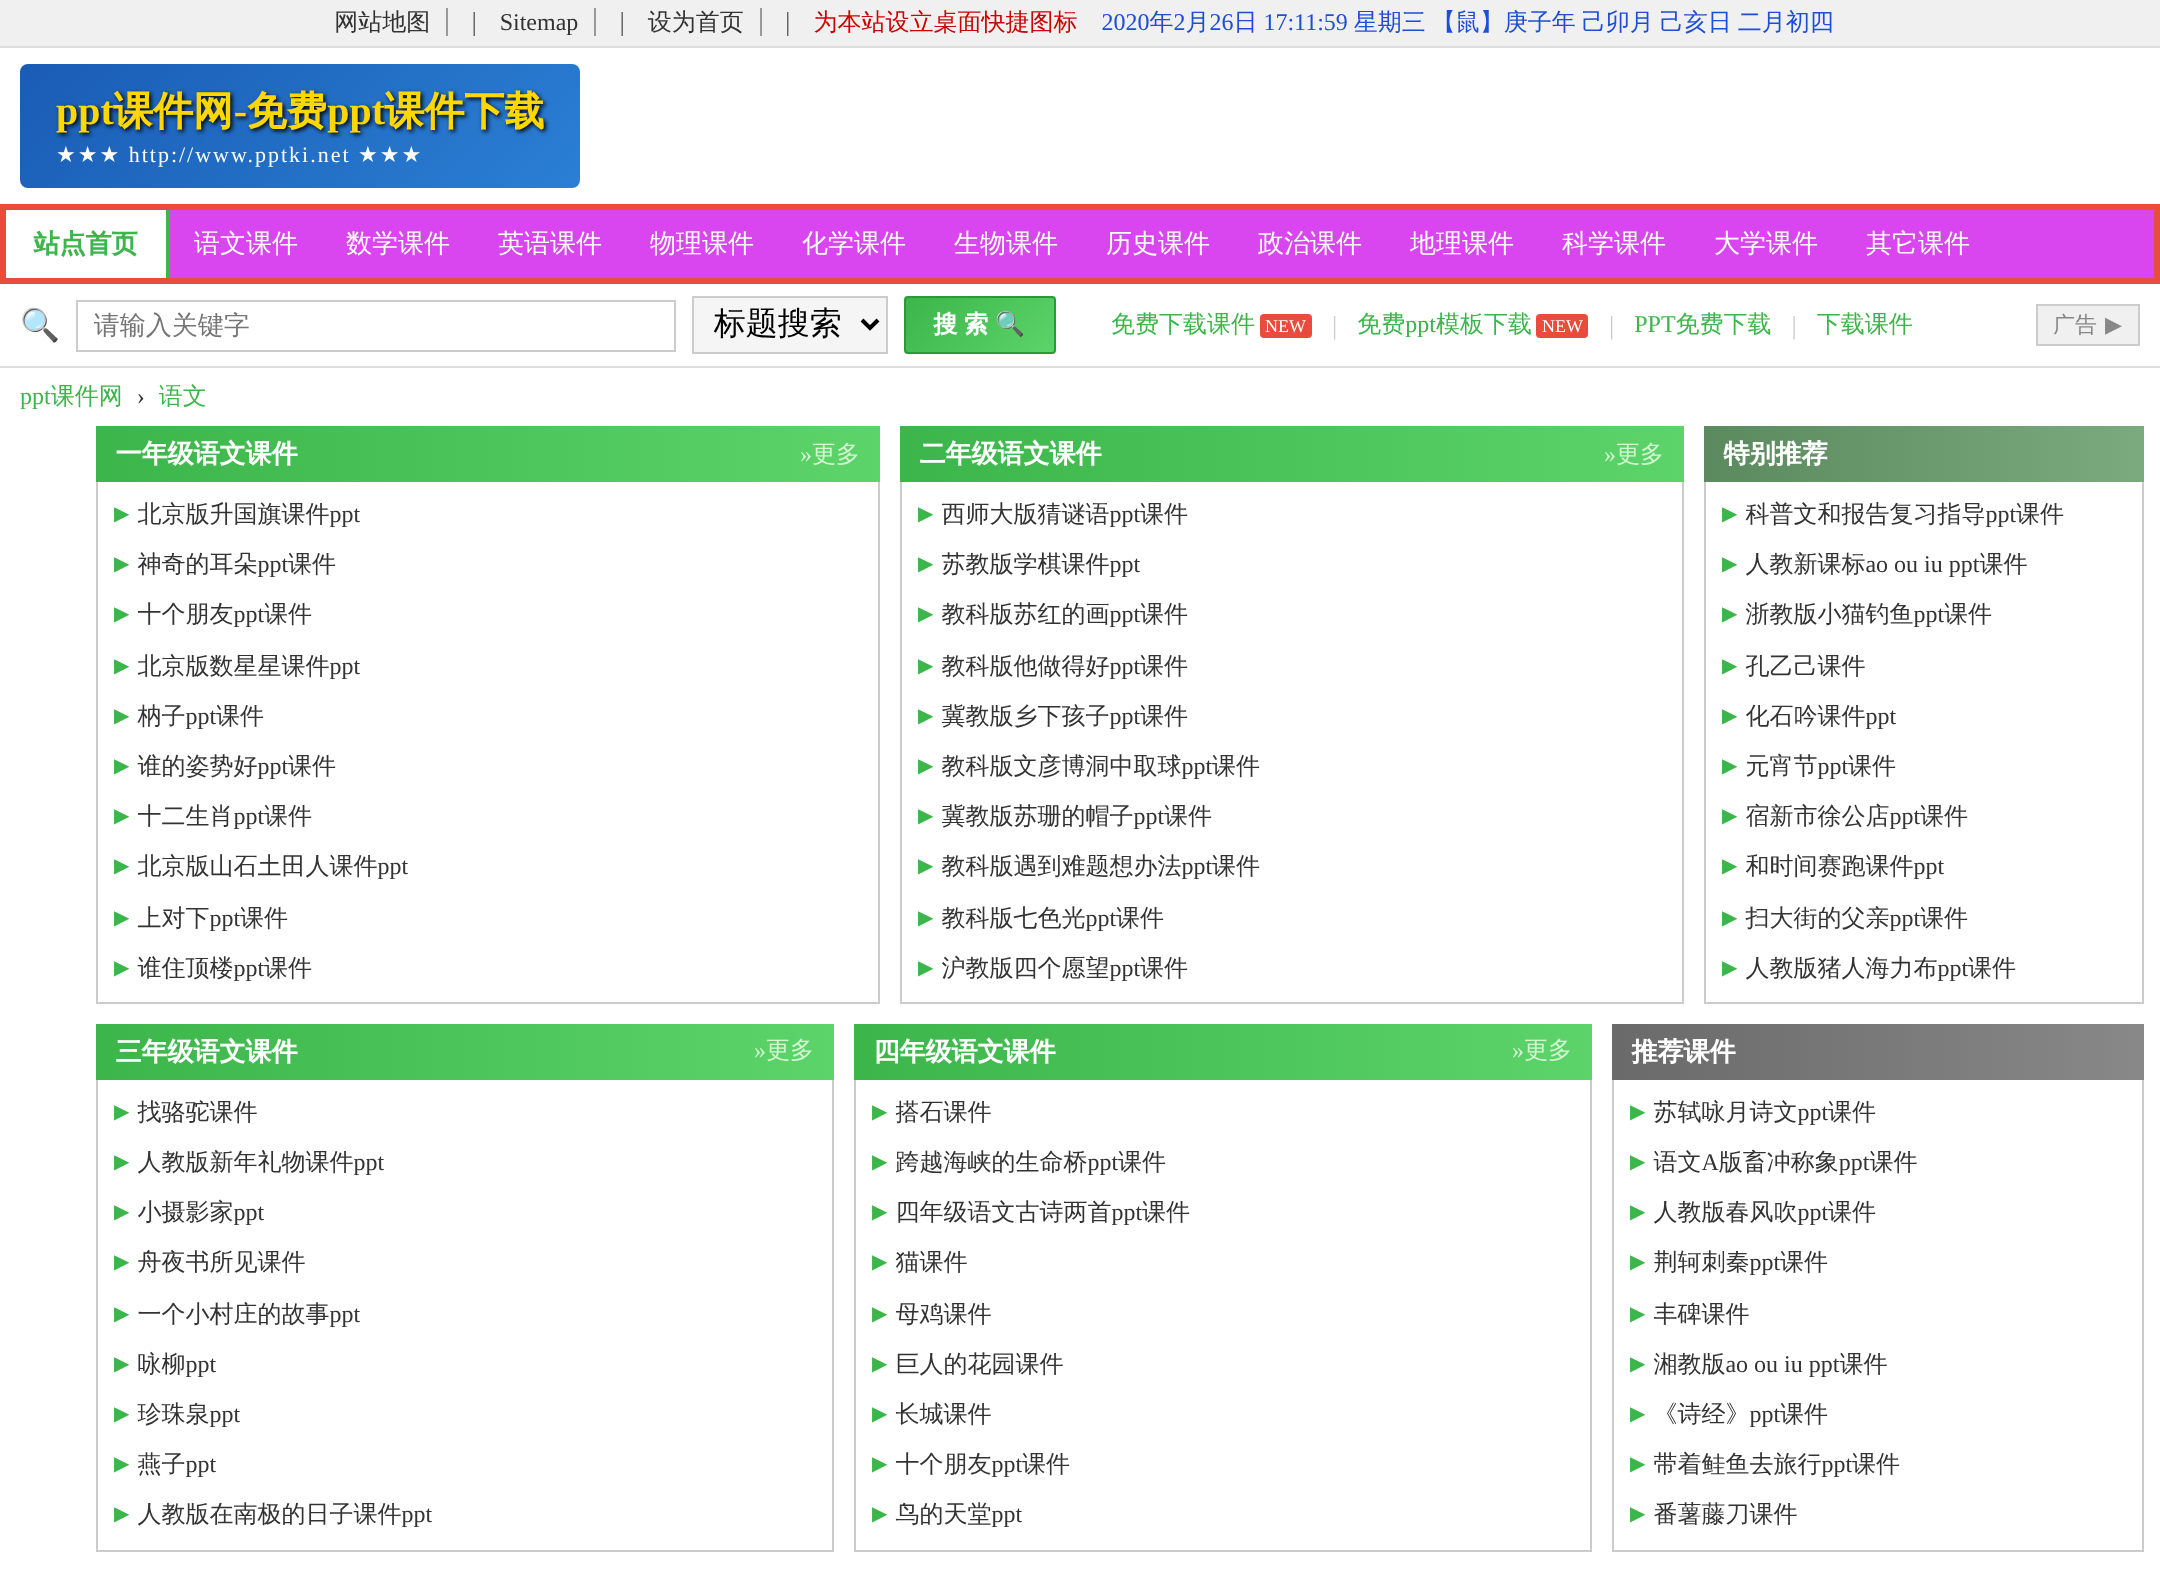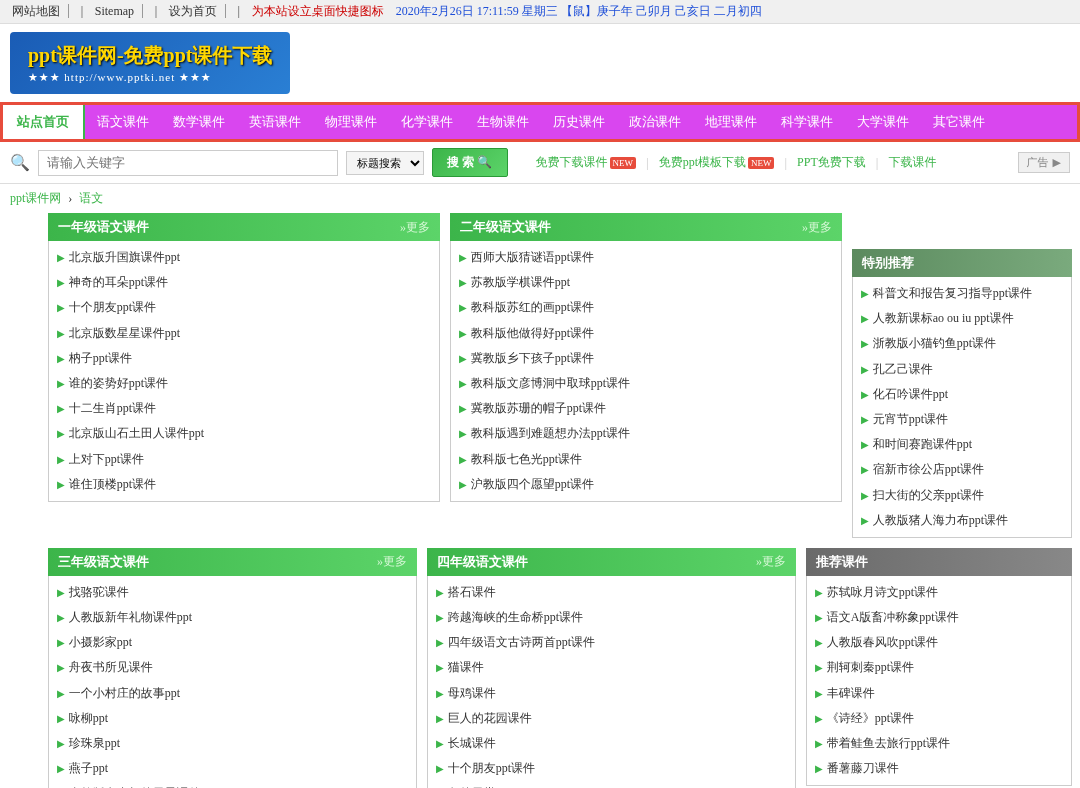--- a/index.html
+++ b/index.html
@@ -1,19 +1,19 @@
 <!DOCTYPE html>
 <html><head>
   <meta charset="utf-8">
   <style>
     * { margin: 0; padding: 0; box-sizing: border-box; }
     body { font-family: SimSun, '宋体', serif; font-size: 13px; background: #fff; color: #333; width: 1080px; }
     
     
-    .top-bar { background: #f0f0f0; border-bottom: 1px solid #ddd; padding: 3px 8px; display: flex; justify-content: flex-start; align-items: center; font-size: 12px; color: #666; }
+    .top-bar { background: #f0f0f0; border-bottom: 1px solid #ddd; padding: 3px 8px; display: flex; justify-content: center; align-items: center; font-size: 12px; color: #666; }
     .top-bar a { color: #333; text-decoration: none; margin: 0 4px; }
     .top-bar-left a { border-right: 1px solid #999; padding-right: 8px; }
     .top-bar-left a:last-child { border-right: none; color: #c00; }
     .top-bar-right { color: #1d4ed8; }
     
     
     .logo-area { background: #fff; padding: 8px 10px; display: flex; align-items: center; }
     .logo-box { background: linear-gradient(135deg, #1a5cb5, #2a7fd4); padding: 10px 18px; border-radius: 4px; color: #fff; }
     .logo-box .logo-title { font-size: 20px; font-weight: bold; color: #ffd700; text-shadow: 1px 1px 2px #000; }
     .logo-box .logo-url { font-size: 11px; color: #fff; margin-top: 2px; letter-spacing: 1px; }
@@ -21,42 +21,42 @@
     
     .nav-bar { background: #d946ef; border: 3px solid #e74c3c; display: flex; align-items: stretch; }
     .nav-home { background: #fff; color: #3cb54a; font-weight: bold; padding: 8px 14px; display: flex; align-items: center; white-space: nowrap; font-size: 13px; border-right: 2px solid #3cb54a; }
     .nav-items { display: flex; flex: 1; }
     .nav-item { color: #fff; padding: 8px 12px; text-decoration: none; white-space: nowrap; font-size: 13px; cursor: pointer; display: flex; align-items: center; }
     
     
     .search-bar { background: #fff; padding: 6px 10px; display: flex; align-items: center; border-bottom: 1px solid #ddd; gap: 8px; }
     .search-icon-wrap { color: #888; font-size: 16px; }
     .search-input { border: 1px solid #ccc; padding: 4px 8px; font-size: 13px; width: 300px; color: #999; font-family: SimSun, serif; }
-    .search-select { border: 1px solid #ccc; padding: 4px 6px; font-size: 11px; background: #f5f5f5; }
+    .search-select { border: 1px solid #ccc; padding: 4px 6px; font-size: 16px; background: #f5f5f5; }
     .search-btn-img { background: linear-gradient(135deg, #3cb54a, #5cd469); color: #fff; font-size: 12px; padding: 5px 14px; border: 1px solid #2a9a37; border-radius: 2px; font-weight: bold; }
     .search-links { display: flex; align-items: center; gap: 10px; margin-left: 20px; }
     .search-link { color: #3cb54a; text-decoration: none; font-size: 12px; display: flex; align-items: center; }
     .search-link .badge { background: #e74c3c; color: #fff; font-size: 9px; padding: 1px 3px; border-radius: 2px; margin-left: 2px; }
     .search-link-divider { color: #ccc; }
     .ad-box { margin-left: auto; background: #f0f0f0; border: 1px solid #ccc; padding: 2px 8px; font-size: 11px; color: #888; display: flex; align-items: center; gap: 4px; }
     
     
     .breadcrumb { padding: 6px 10px; font-size: 12px; }
     .breadcrumb a { color: #3cb54a; text-decoration: none; }
     .breadcrumb span { color: #333; margin: 0 4px; }
     
     
     .main-content { display: flex; gap: 0; padding: 0 8px 10px 8px; }
     .left-panel { flex: 1; display: flex; flex-direction: column; gap: 10px; }
     .columns { display: flex; gap: 10px; padding-left: 40px; }
     .grade-column { flex: 1; }
     
     
     .section-header { background: linear-gradient(to right, #3cb54a, #5cd469); color: #fff; padding: 5px 10px; display: flex; justify-content: space-between; align-items: center; font-size: 13px; font-weight: bold; }
-    .section-header-special { background: linear-gradient(to right, #5b8a5e, #7aaa7d); margin-top: 36px; }
+    .section-header-special { background: linear-gradient(to right, #5b8a5e, #7aaa7d); }
     .section-header-recommend { background: linear-gradient(to right, #6a6a6a, #888); }
     .section-more { font-size: 12px; font-weight: normal; color: #d4f7d4; cursor: pointer; }
     
     
     .section-body { border: 1px solid #ccc; border-top: none; padding: 4px 8px; background: #fff; }
     .section-item { padding: 3px 0; font-size: 12px; color: #333; display: flex; align-items: flex-start; line-height: 1.6; }
     .section-item::before { content: '▶'; color: #3cb54a; margin-right: 4px; font-size: 10px; flex-shrink: 0; margin-top: 2px; }
     .section-item a { color: #333; text-decoration: none; }
   </style>
 </head>
@@ -234,24 +234,24 @@
             <div class="section-item">
               <a href="#">孔乙己课件</a>
             </div>
             <div class="section-item">
               <a href="#">化石吟课件ppt</a>
             </div>
             <div class="section-item">
               <a href="#">元宵节ppt课件</a>
             </div>
             <div class="section-item">
+              <a href="#">宿新市徐公店ppt课件</a>
+            </div>
+            <div class="section-item">
               <a href="#">和时间赛跑课件ppt</a>
-            </div>
-            <div class="section-item">
-              <a href="#">宿新市徐公店ppt课件</a>
             </div>
             <div class="section-item">
               <a href="#">扫大街的父亲ppt课件</a>
             </div>
             <div class="section-item">
               <a href="#">人教版猪人海力布ppt课件</a>
             </div>
           </div>
       </div>
     </div>
@@ -344,20 +344,23 @@
             <div class="section-item">
               <a href="#">人教版春风吹ppt课件</a>
             </div>
             <div class="section-item">
               <a href="#">荆轲刺秦ppt课件</a>
             </div>
             <div class="section-item">
               <a href="#">丰碑课件</a>
             </div>
             <div class="section-item">
+              <a href="#">湘教版ao ou iu ppt课件</a>
+            </div>
+            <div class="section-item">
               <a href="#">《诗经》ppt课件</a>
             </div>
             <div class="section-item">
               <a href="#">带着鲑鱼去旅行ppt课件</a>
             </div>
             <div class="section-item">
               <a href="#">番薯藤刀课件</a>
             </div>
           </div>
       </div>

